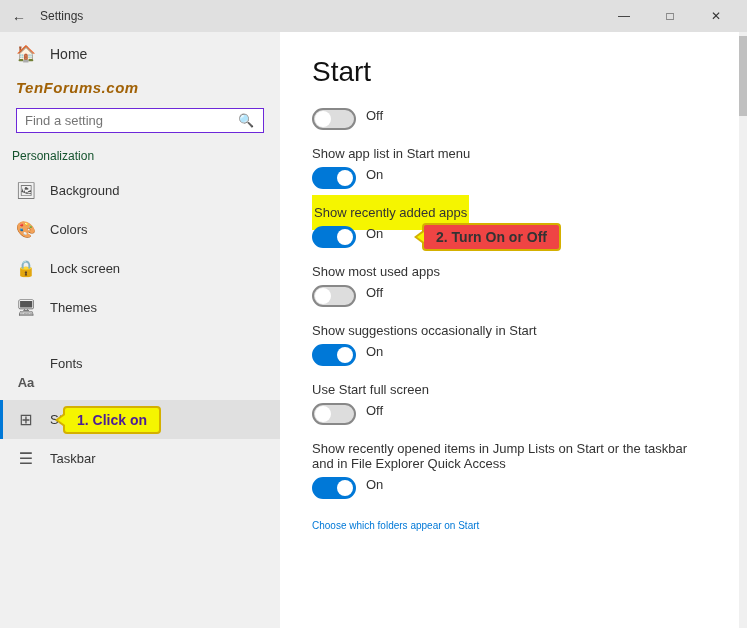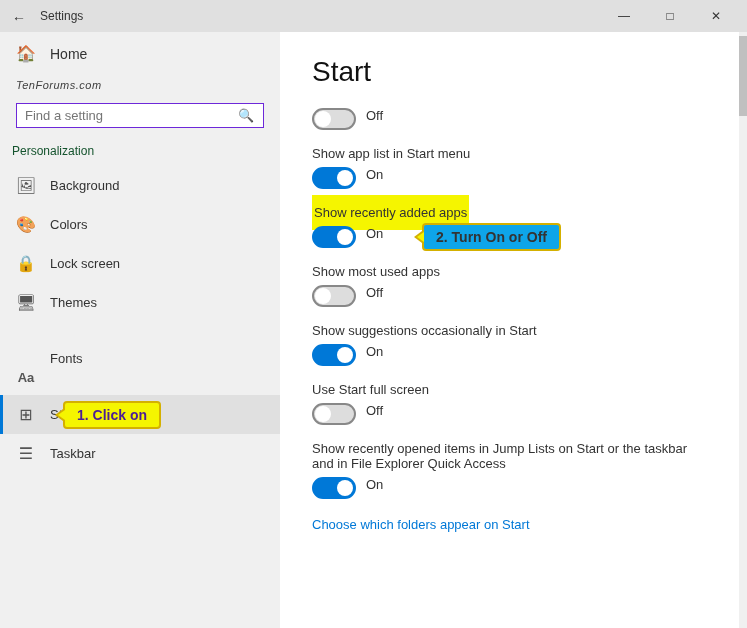--- a/index.html
+++ b/index.html
@@ -57,23 +57,23 @@
       display: flex;
       align-items: center;
       gap: 14px;
       padding: 12px 16px;
       font-size: 14px;
       color: #333;
       cursor: pointer;
     }
     .watermark {
       padding: 4px 16px 8px;
-      font-size: 11px;
-      font-weight: normal;
-      color: #404040;
+      font-size: 15px;
+      font-weight: bold;
+      color: #a16207;
       font-style: italic;
       letter-spacing: 0.5px;
     }
     .search-box {
       margin: 4px 16px 12px;
       display: flex;
       align-items: center;
       background: white;
       border: 1px solid #6d28d9;
       padding: 4px 8px;
@@ -216,21 +216,21 @@
       left: 23px;
     }
     .toggle-status {
       font-size: 13px;
       color: #333;
     }
 
     
     .callout-bubble-2 {
       position: absolute;
-      background: #0ea5e9;
+      background: #ef4444;
       border: 2px solid #d4b000;
       border-radius: 4px;
       padding: 4px 12px;
       font-size: 14px;
       font-weight: bold;
       color: #333;
       white-space: nowrap;
       left: 110px;
       top: 50%;
       transform: translateY(-50%);
@@ -252,21 +252,21 @@
       left: -7px;
       top: 50%;
       transform: translateY(-50%);
       border-width: 5px 7px 5px 0;
       border-style: solid;
       border-color: transparent #f5f500 transparent transparent;
     }
 
     .link-text {
       color: #0078d7;
-      font-size: 13px;
+      font-size: 10px;
       cursor: pointer;
       text-decoration: none;
     }
 
     
     .scrollbar-track {
       width: 8px;
       background: #f0f0f0;
       flex-shrink: 0;
     }

